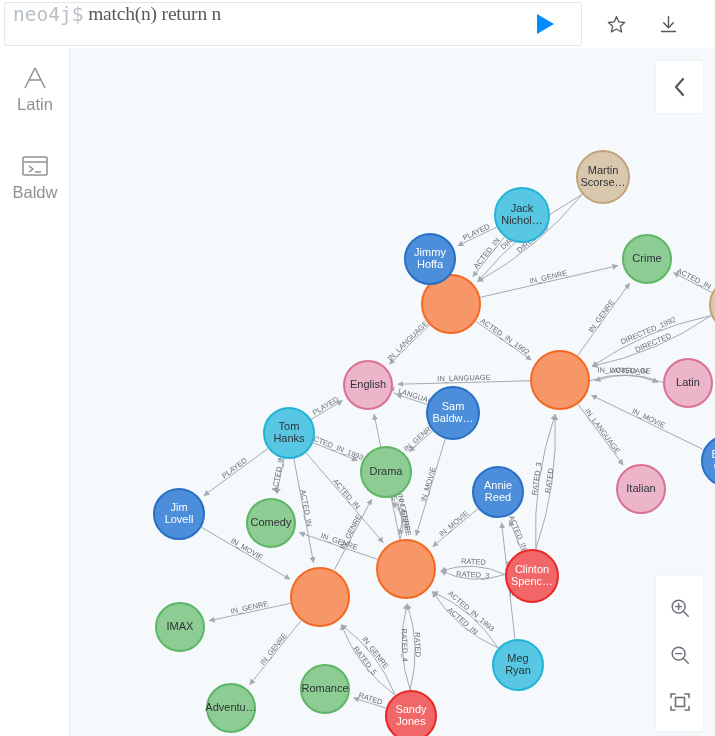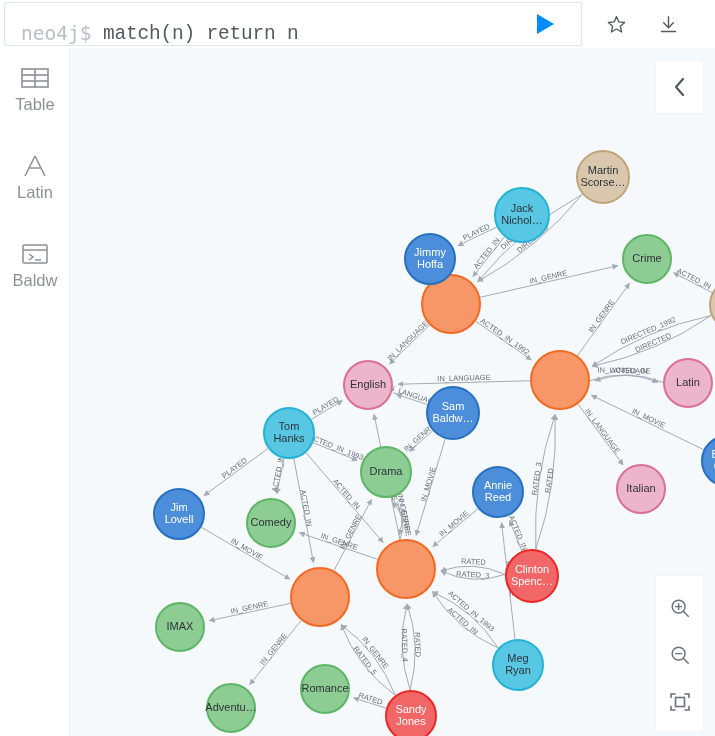--- a/index.html
+++ b/index.html
@@ -18,26 +18,26 @@
     position: absolute; top: 0; left: 0; width: 715px; height: 48px;
     background: #ffffff;
     display: flex; align-items: stretch;
   }
   #editor-box {
     margin: 2px 0 0 4px;
     width: 578px; height: 44px;
     border: 1px solid #dfe6ec;
     border-radius: 2px;
     background: #fff;
-    display: flex; align-items: flex-end;
-    padding: 0 16px;
+    display: flex; align-items: flex-start;
+    padding: 0 8px;
     position: relative;
   }
   #editor-text {
-    font-family: Liberation Mono, monospace;
+    font-family: Liberation Serif, serif;
     font-size: 19.5px;
     letter-spacing: -0.2px;
     white-space: pre;
     color: #555a60;
   }
   #editor-prompt {
     font-family: "DejaVu Sans Mono", "Liberation Mono", monospace;
     font-size: 19.5px;
     color: #b9bfc6;
     white-space: pre;
@@ -152,31 +152,20 @@
           <polyline points="6.5,10 12,15.6 17.5,10"></polyline>
           <line x1="4" y1="20" x2="20" y2="20"></line>
         </svg>
       </span>
     </div>
   </div>
 
   <div id="sidebar">
 
 
-    <div class="side-item">
-      <span class="side-icon">
-        <svg width="30" height="24" viewBox="0 0 30 24" fill="none" stroke="#8e9096" stroke-width="1.6">
-          <rect x="2" y="3" width="26" height="18"></rect>
-          <line x1="2" y1="9" x2="28" y2="9"></line>
-          <line x1="2" y1="15" x2="28" y2="15"></line>
-          <line x1="15" y1="3" x2="15" y2="21"></line>
-        </svg>
-      </span>
-      <span class="side-label">Table</span>
-    </div>
 
     <div class="side-item">
       <span class="side-icon">
         <svg width="28" height="26" viewBox="0 0 28 26" fill="none" stroke="#8e9096" stroke-width="1.5">
           <line x1="14" y1="3" x2="4" y2="23"></line>
           <line x1="14" y1="3" x2="24" y2="23"></line>
           <line x1="8.4" y1="15" x2="19.6" y2="15"></line>
         </svg>
       </span>
       <span class="side-label">Latin</span>

